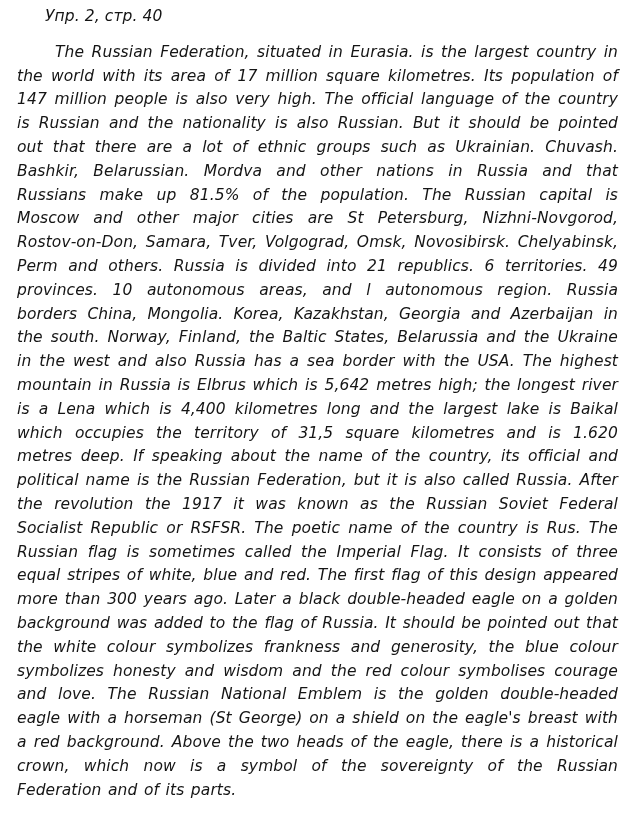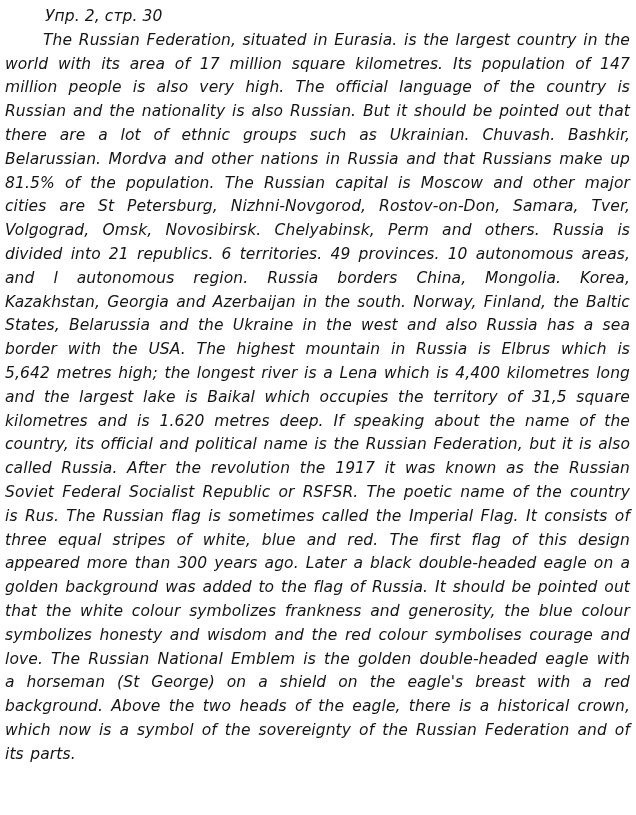--- a/index.html
+++ b/index.html
@@ -19,25 +19,25 @@
     color: #151515;
     font-size: 15.5px;
     line-height: 23.8px;
     letter-spacing: 0.1px;
   }
   .heading {
     text-indent: 40px;
     white-space: pre;
   }
   .essay {
-    margin: 0;
+    margin: 12px;
     text-align: justify;
     text-indent: 38px;
     word-spacing: 1.5px;
   }
 </style>
 </head>
 <body>
 
 <div class="page">
-  <div class="heading">Упр. 2, стр. 30</div>
+  <div class="heading">Упр. 2, стр. 40</div>
   <p class="essay">The Russian Federation, situated in Eurasia. is the largest country in the world with its area of 17 million square kilometres. Its population of 147 million people is also very high. The official language of the country is Russian and the nationality is also Russian. But it should be pointed out that there are a lot of ethnic groups such as Ukrainian. Chuvash. Bashkir, Belarussian. Mordva and other nations in Russia and that Russians make up 81.5% of the population. The Russian capital is Moscow and other major cities are St Petersburg, Nizhni-Novgorod, Rostov-on-Don, Samara, Tver, Volgograd, Omsk, Novosibirsk. Chelyabinsk, Perm and others. Russia is divided into 21 republics. 6 territories. 49 provinces. 10 autonomous areas, and l autonomous region. Russia borders China, Mongolia. Korea, Kazakhstan, Georgia and Azerbaijan in the south. Norway, Finland, the Baltic States, Belarussia and the Ukraine in the west and also Russia has a sea border with the USA. The highest mountain in Russia is Elbrus which is 5,642 metres high; the longest river is a Lena which is 4,400 kilometres long and the largest lake is Baikal which occupies the territory of 31,5 square kilometres and is 1.620 metres deep. If speaking about the name of the country, its official and political name is the Russian Federation, but it is also called Russia. After the revolution the 1917 it was known as the Russian Soviet Federal Socialist Republic or RSFSR. The poetic name of the country is Rus. The Russian flag is sometimes called the Imperial Flag. It consists of three equal stripes of white, blue and red. The first flag of this design appeared more than 300 years ago. Later a black double-headed eagle on a golden background was added to the flag of Russia. It should be pointed out that the white colour symbolizes frankness and generosity, the blue colour symbolizes honesty and wisdom and the red colour symbolises courage and love. The Russian National Emblem is the golden double-headed eagle with a horseman (St George) on a shield on the eagle's breast with a red background. Above the two heads of the eagle, there is a historical crown, which now is a symbol of the sovereignty of the Russian Federation and of its parts.</p>
 </div>
 
 </body></html>

